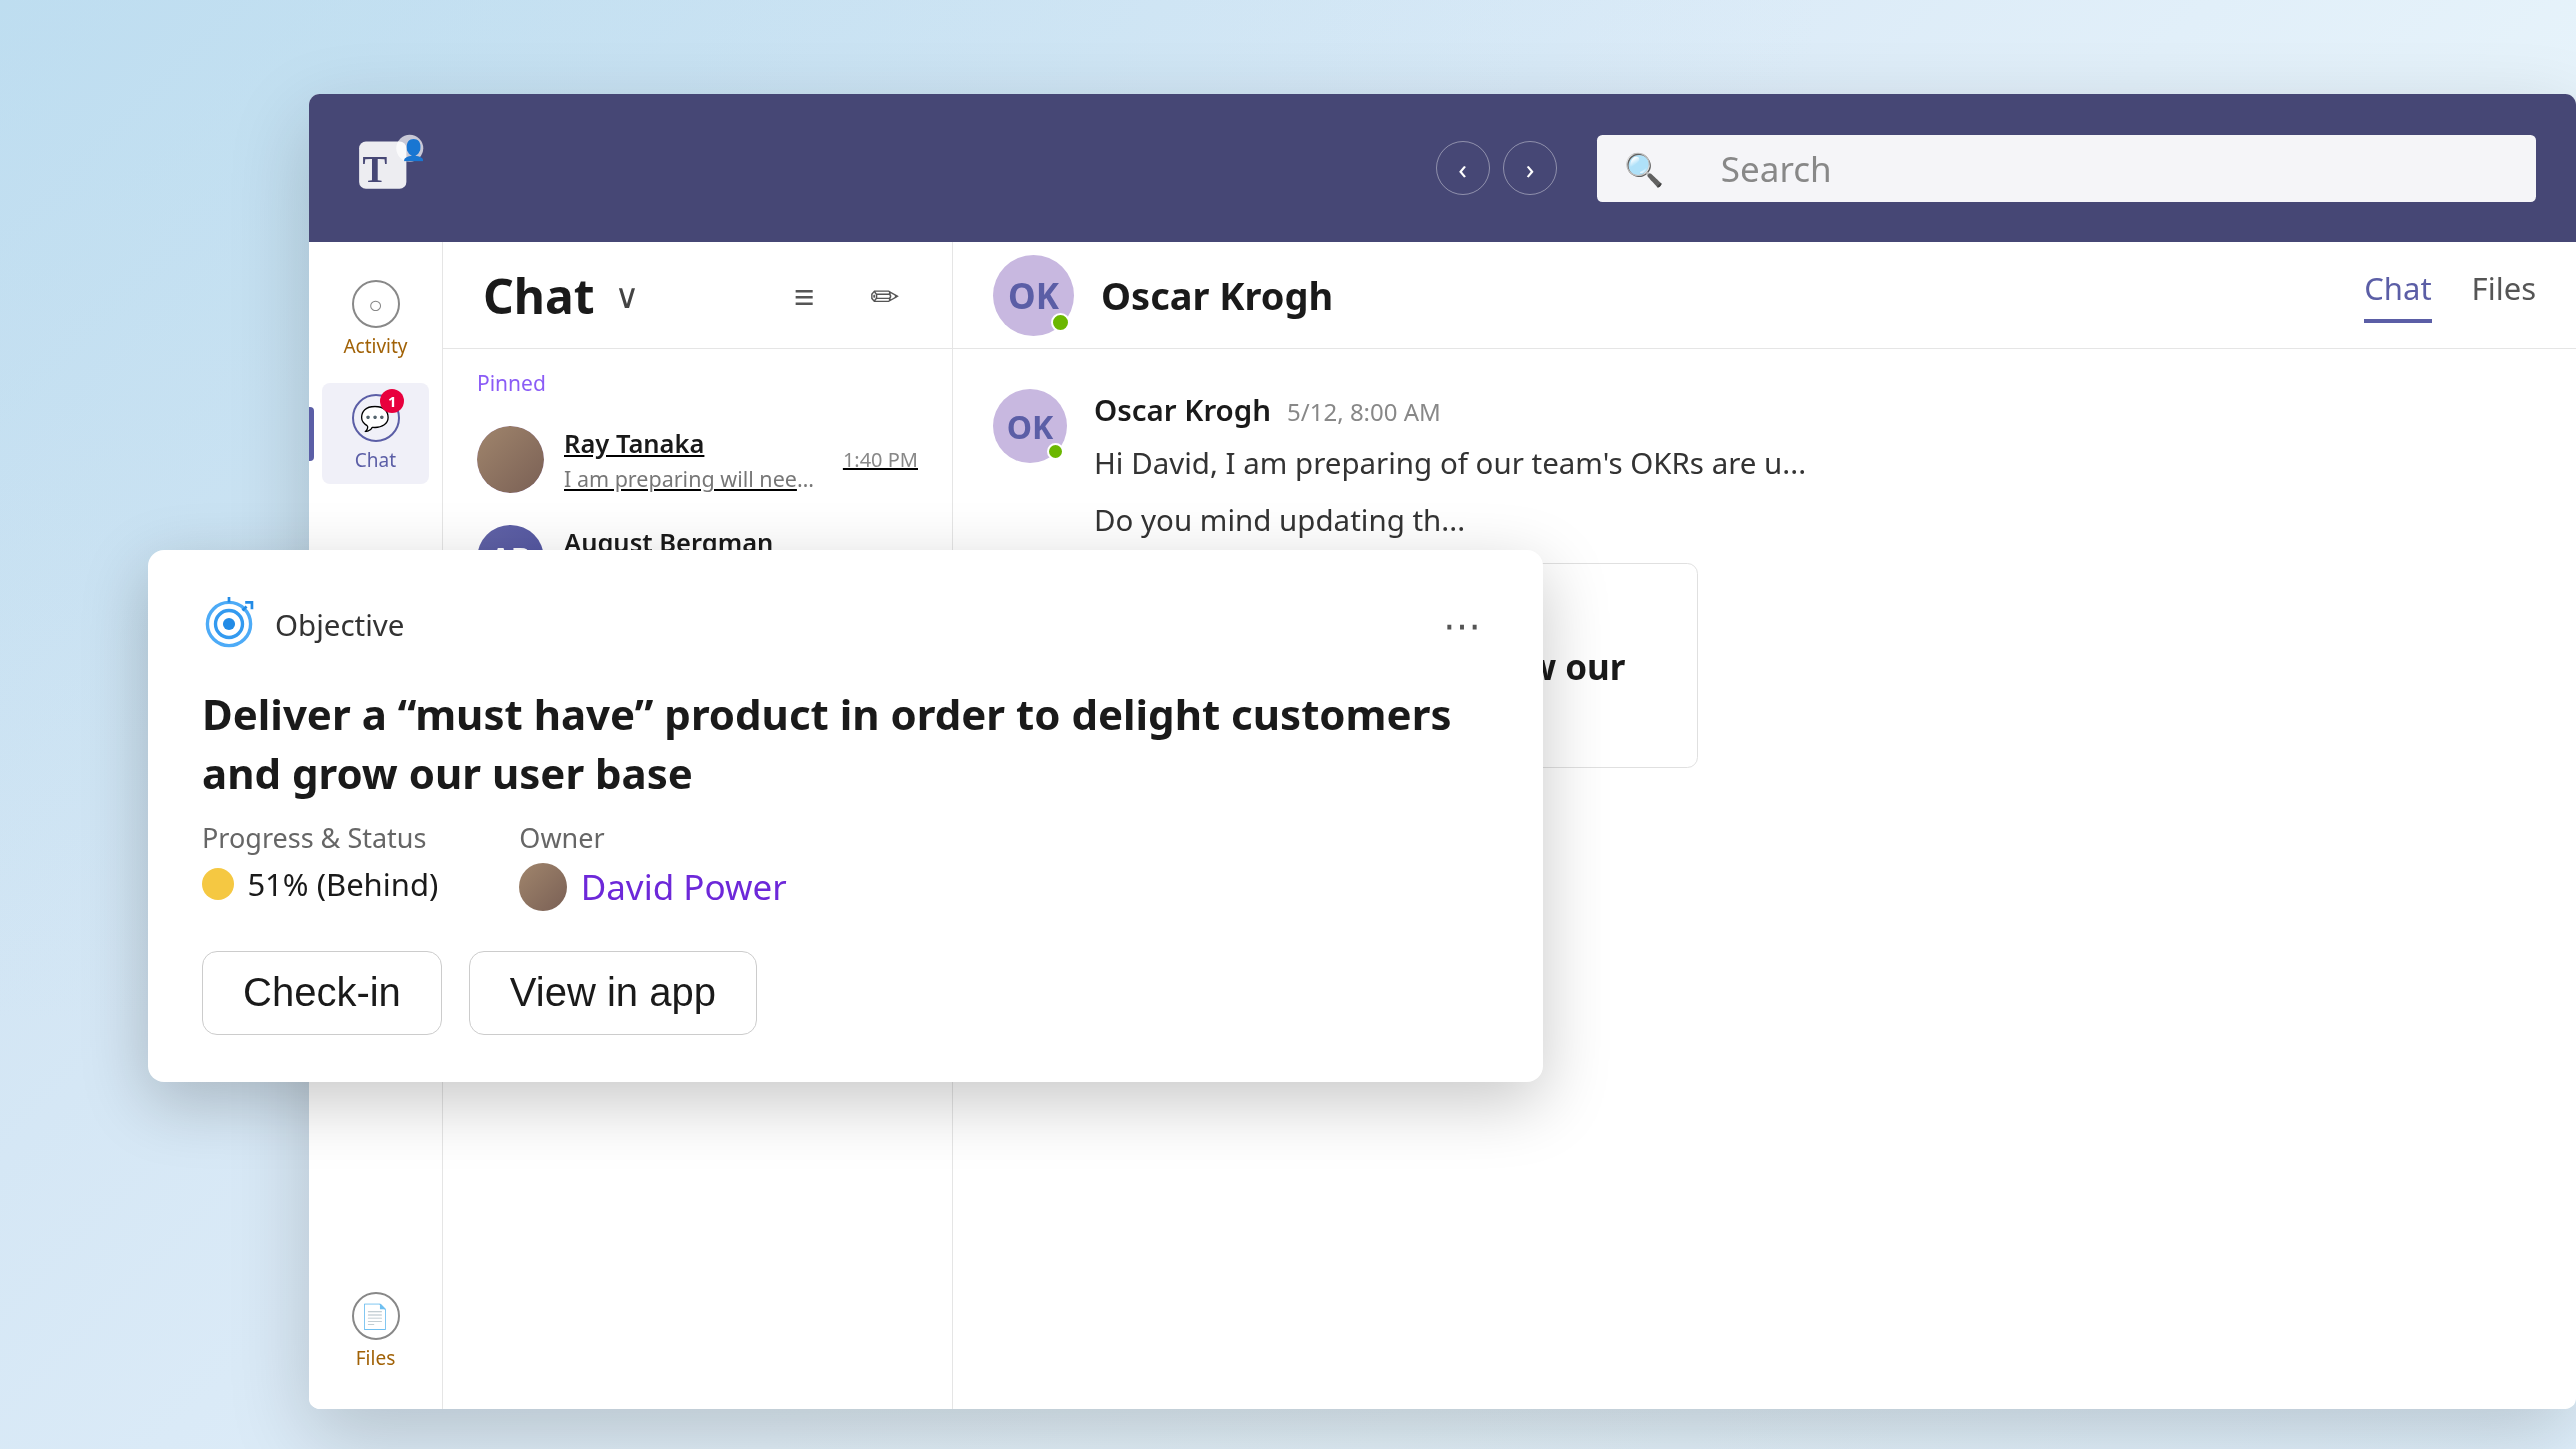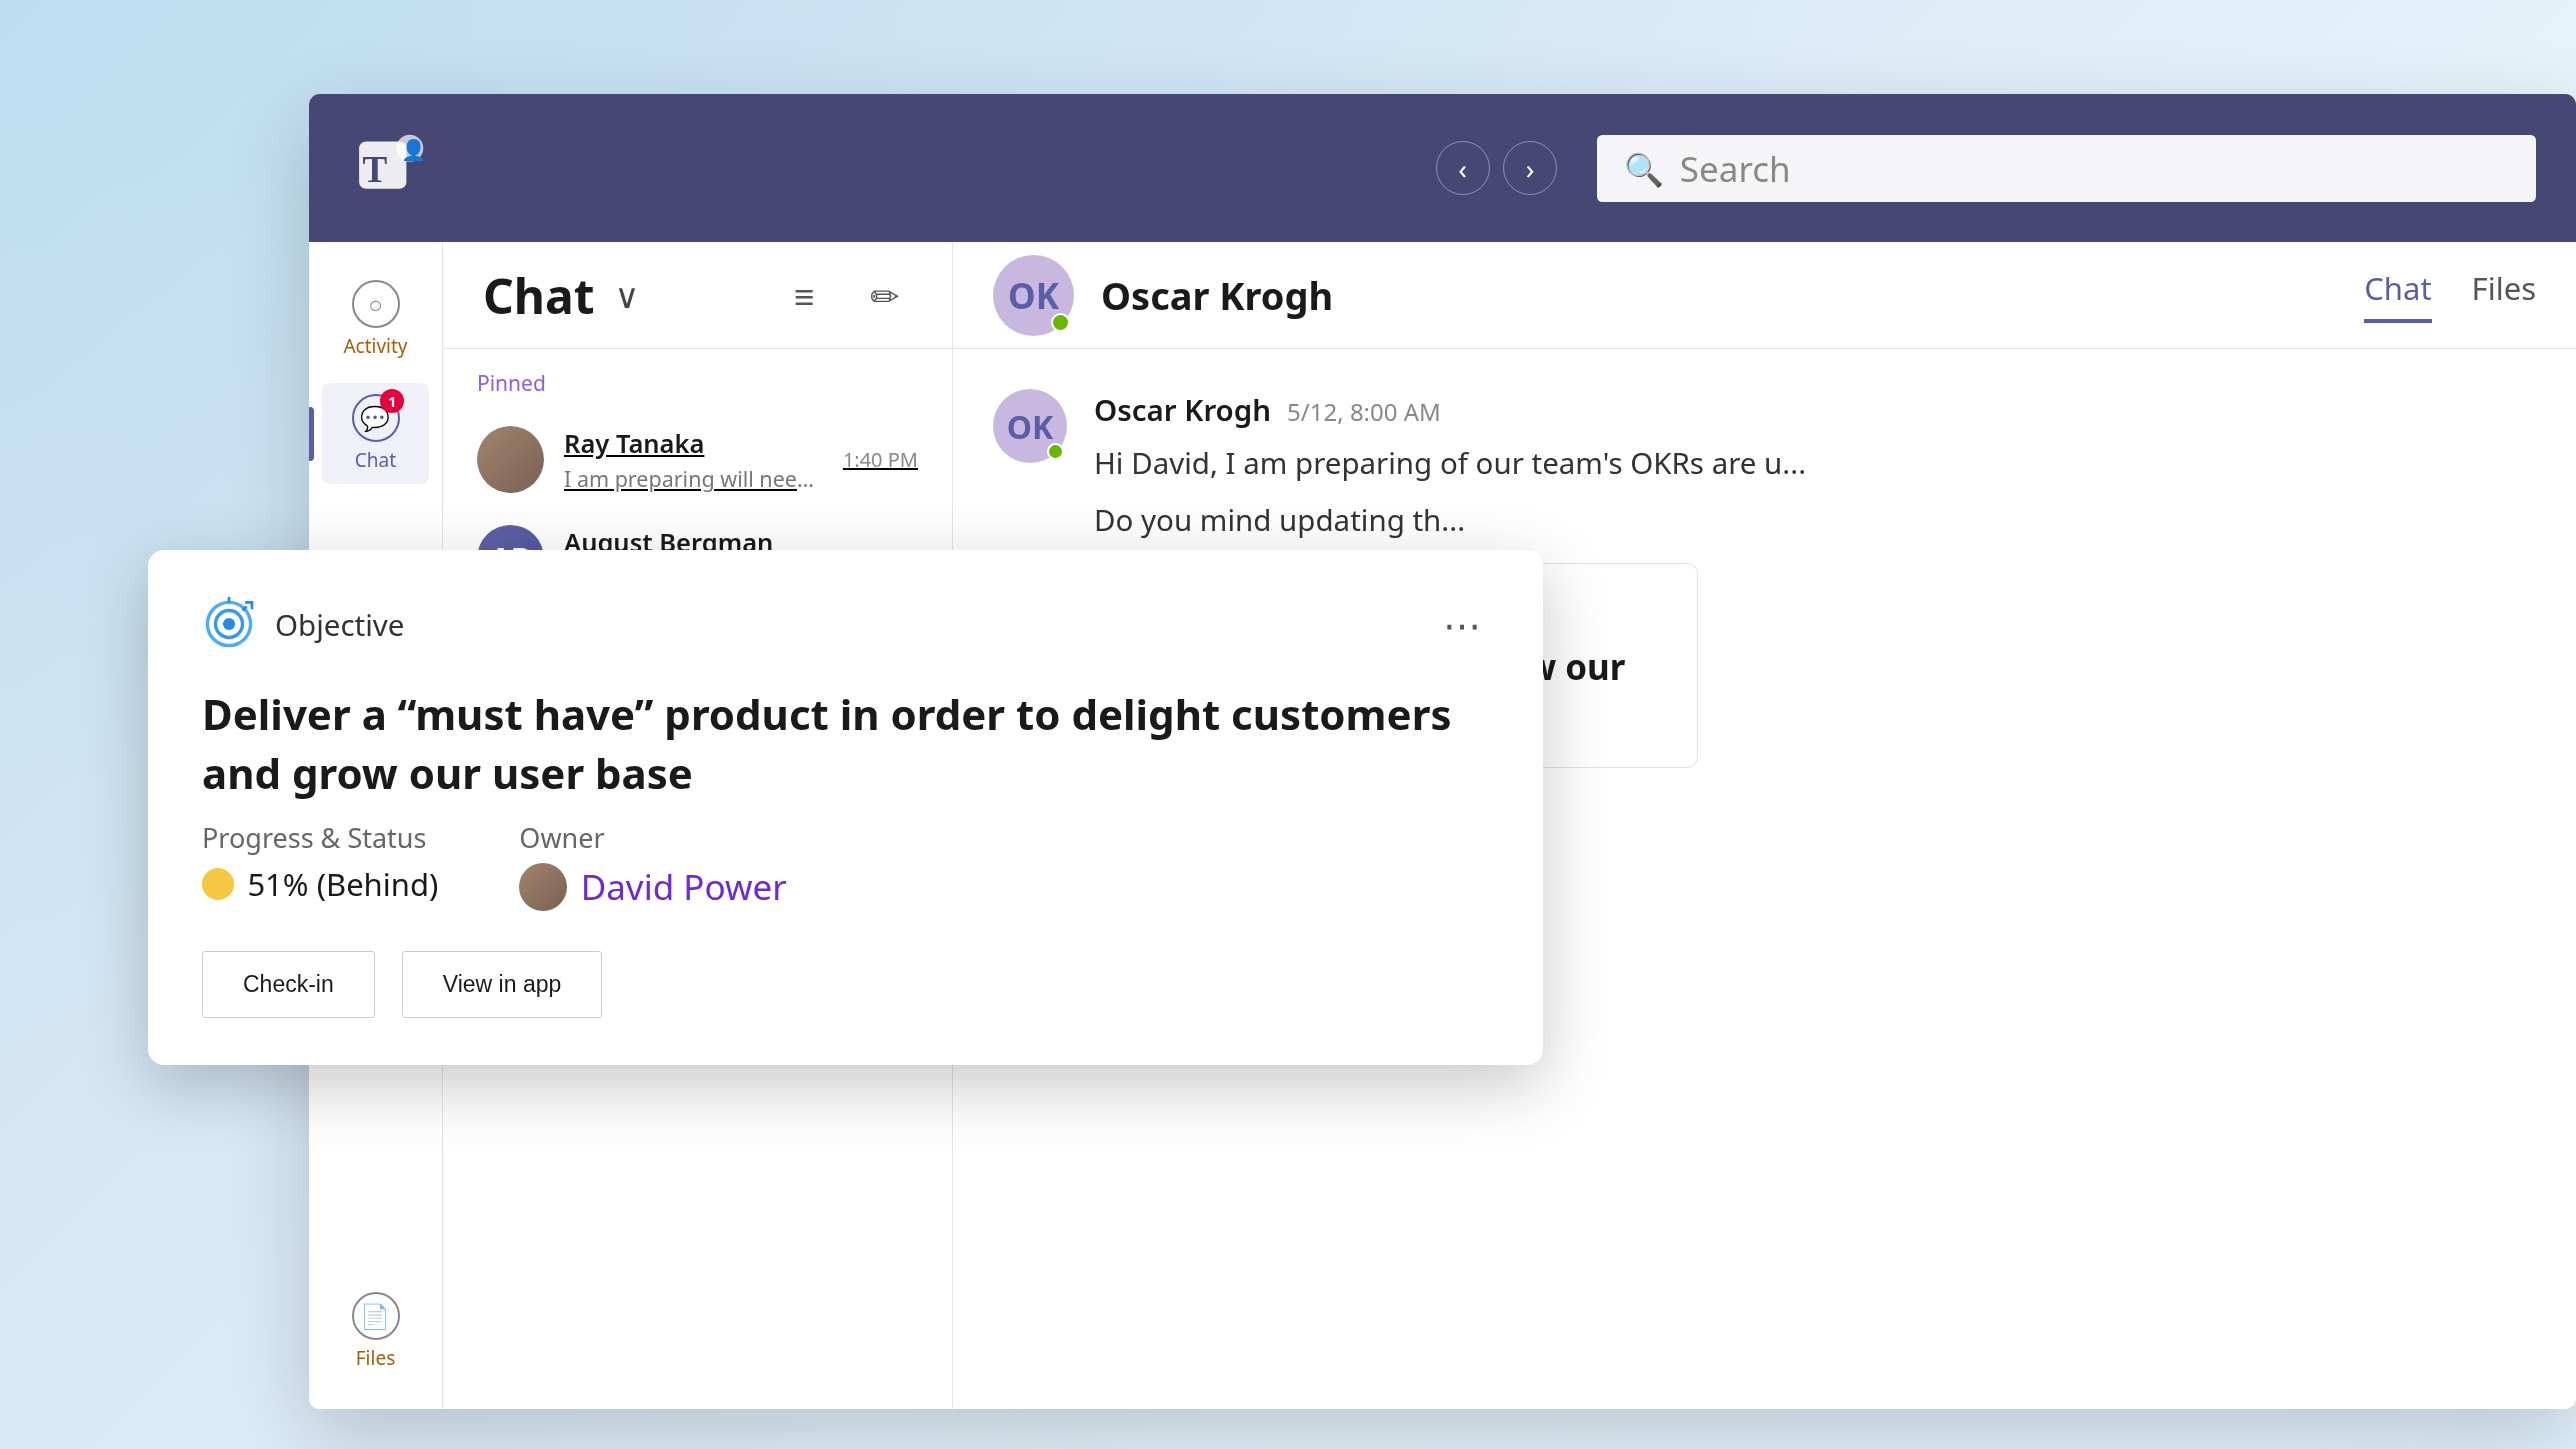--- a/index.html
+++ b/index.html
@@ -70,20 +70,21 @@
       padding: 0 27px;
       gap: 16px;
     }
     .search-icon {
       font-size: 32px;
       color: #666;
     }
     .search-text {
       font-size: 35px;
       color: #888;
+      margin-left: 41px;
     }
 
     
     .main-body {
       flex: 1;
       display: flex;
       overflow: hidden;
     }
 
     
@@ -493,26 +494,26 @@
     }
     .owner-name {
       font-size: 35px;
       color: #6d28d9;
     }
     .popup-actions {
       display: flex;
       gap: 27px;
     }
     .popup-btn {
-      height: 67px;
+      height: 84px;
       padding: 0 40px;
-      border-radius: 3px;
+      border-radius: 15px;
       border: 1.3px solid #ccc;
       background: #fff;
-      font-size: 23px;
+      font-size: 40px;
       color: #1a1a1a;
       cursor: pointer;
       display: flex;
       align-items: center;
       justify-content: center;
     }
 
     
     .bg-overlay {
       position: absolute;

